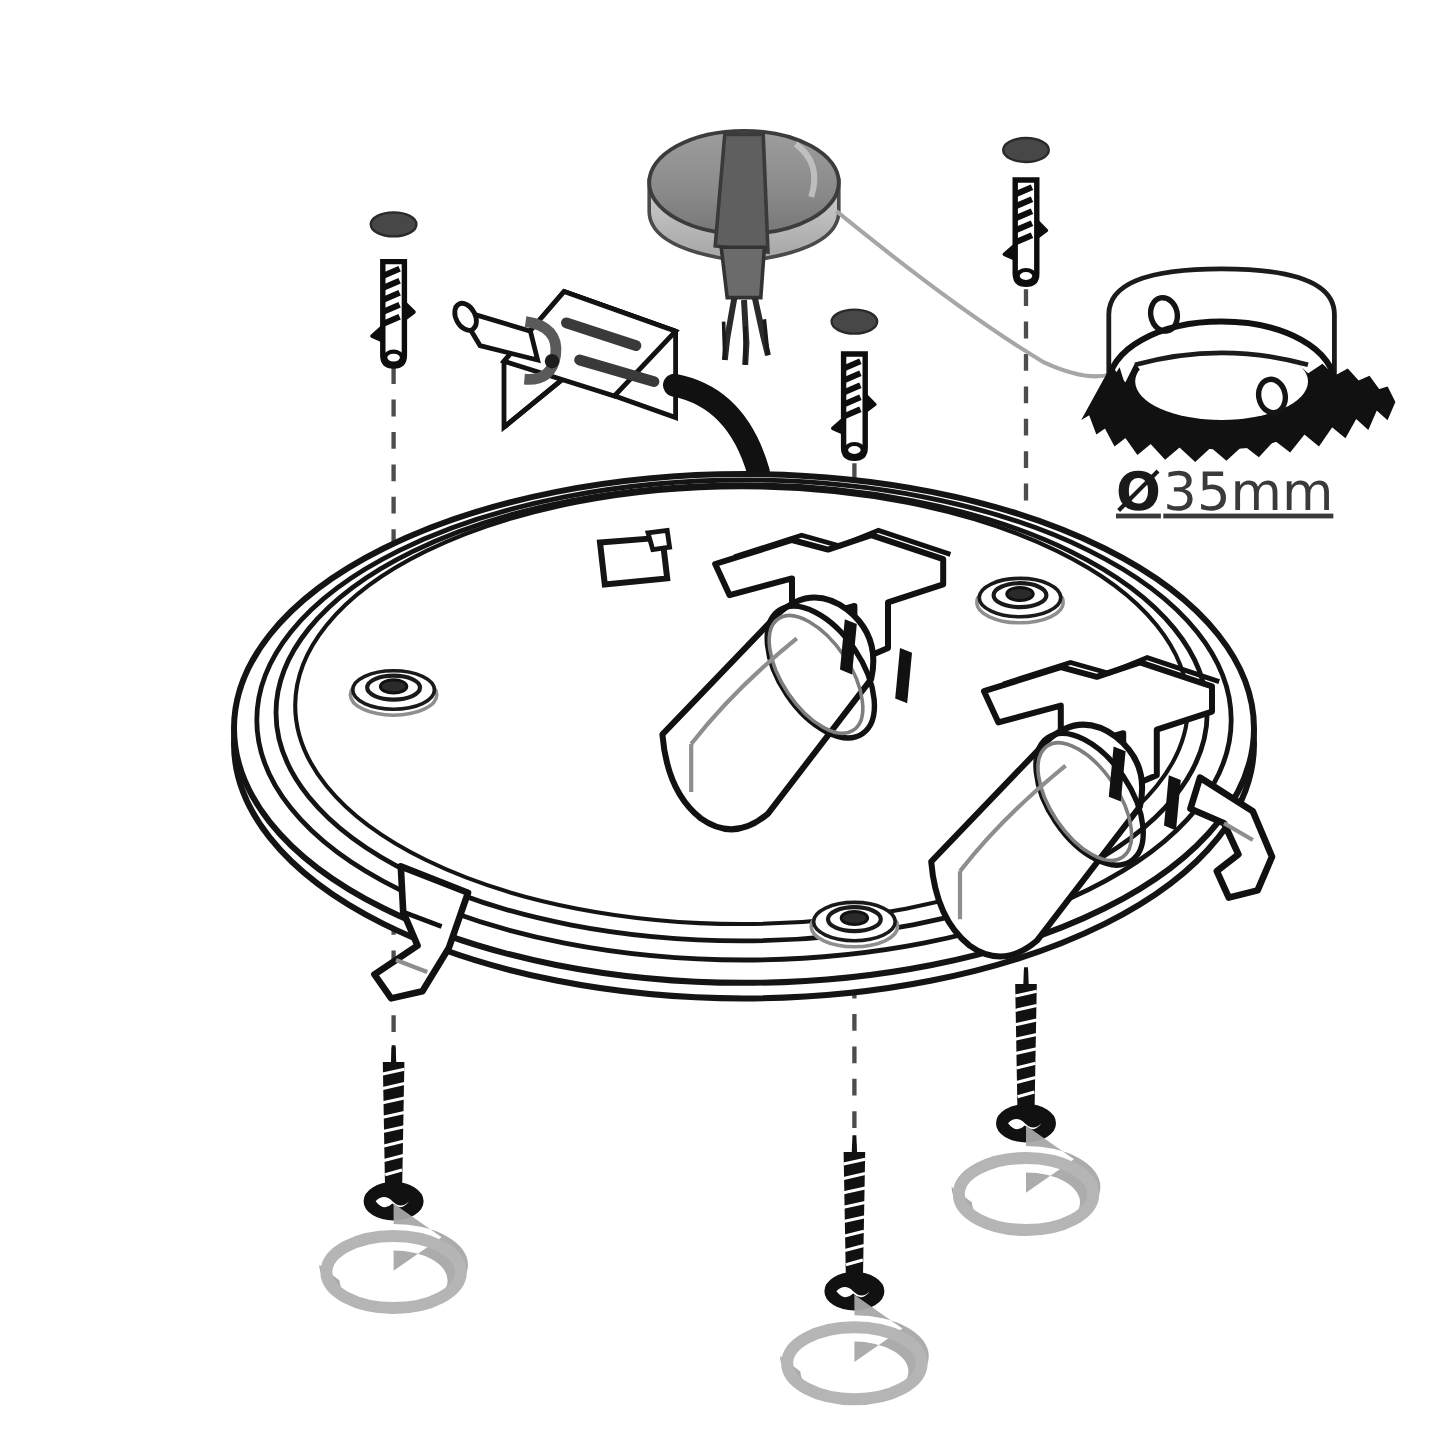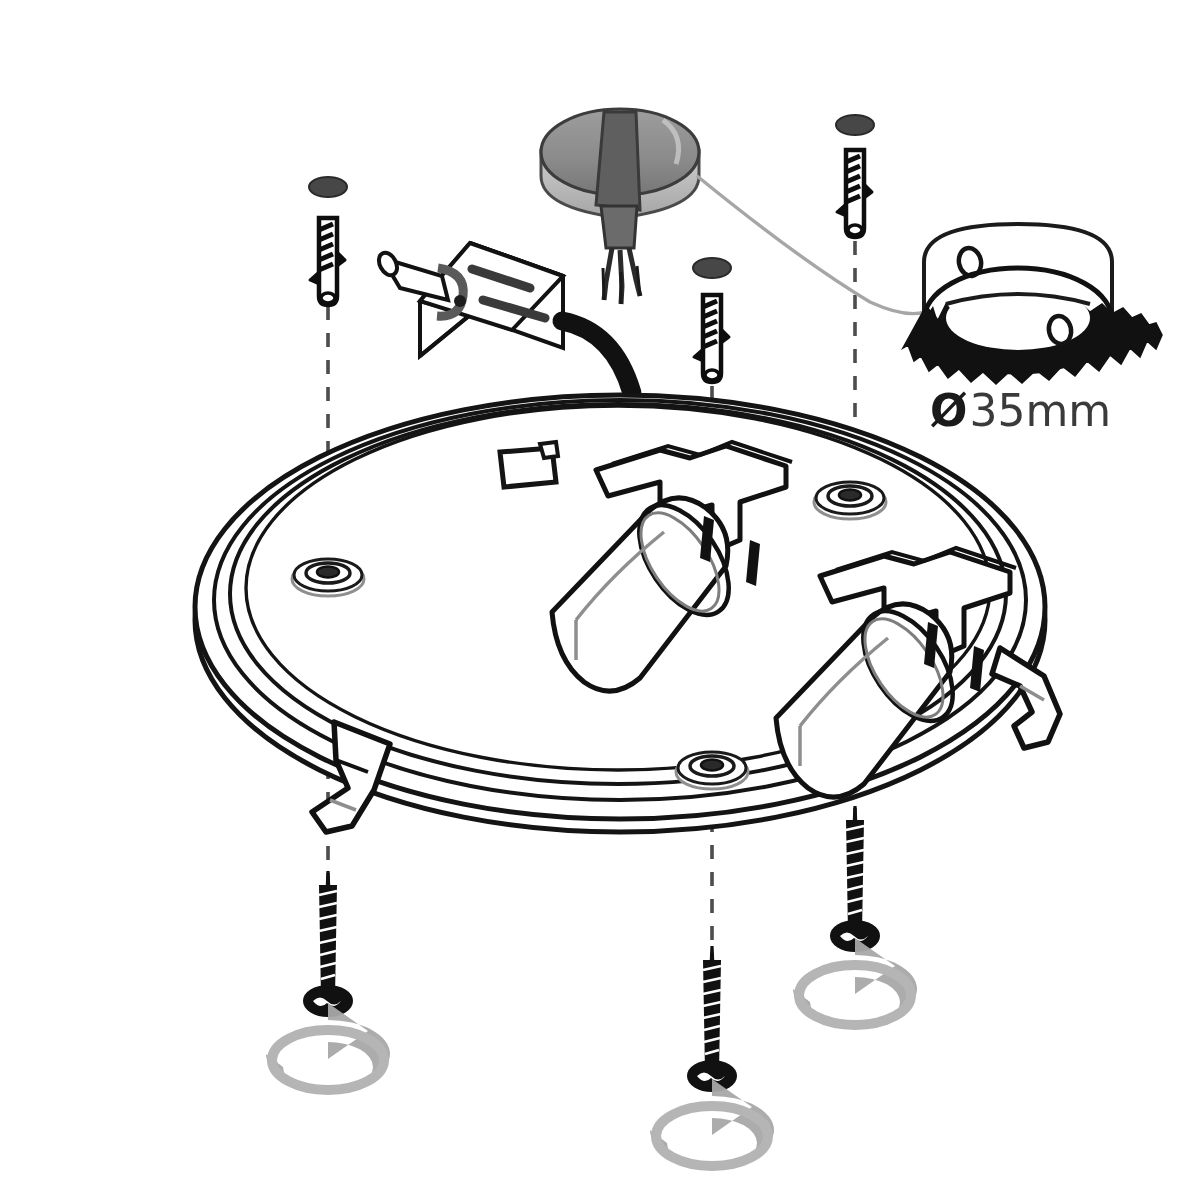--- a/index.html
+++ b/index.html
@@ -24,20 +24,21 @@
   .dim-label {
     position: absolute;
     left: 930px;
     top: 385px;
     font-family: "DejaVu Sans", sans-serif;
     font-size: 44px;
     letter-spacing: 0px;
     color: #3a3a3a;
     white-space: nowrap;
     user-select: none;
+    text-decoration: underline;
   }
   .dim-label .sym {
     font-family: "DejaVu Sans", sans-serif;
     font-weight: 700;
     color: #1a1a1a;
     margin-right: 2px;
   }
 </style>
 </head>
 <body>

